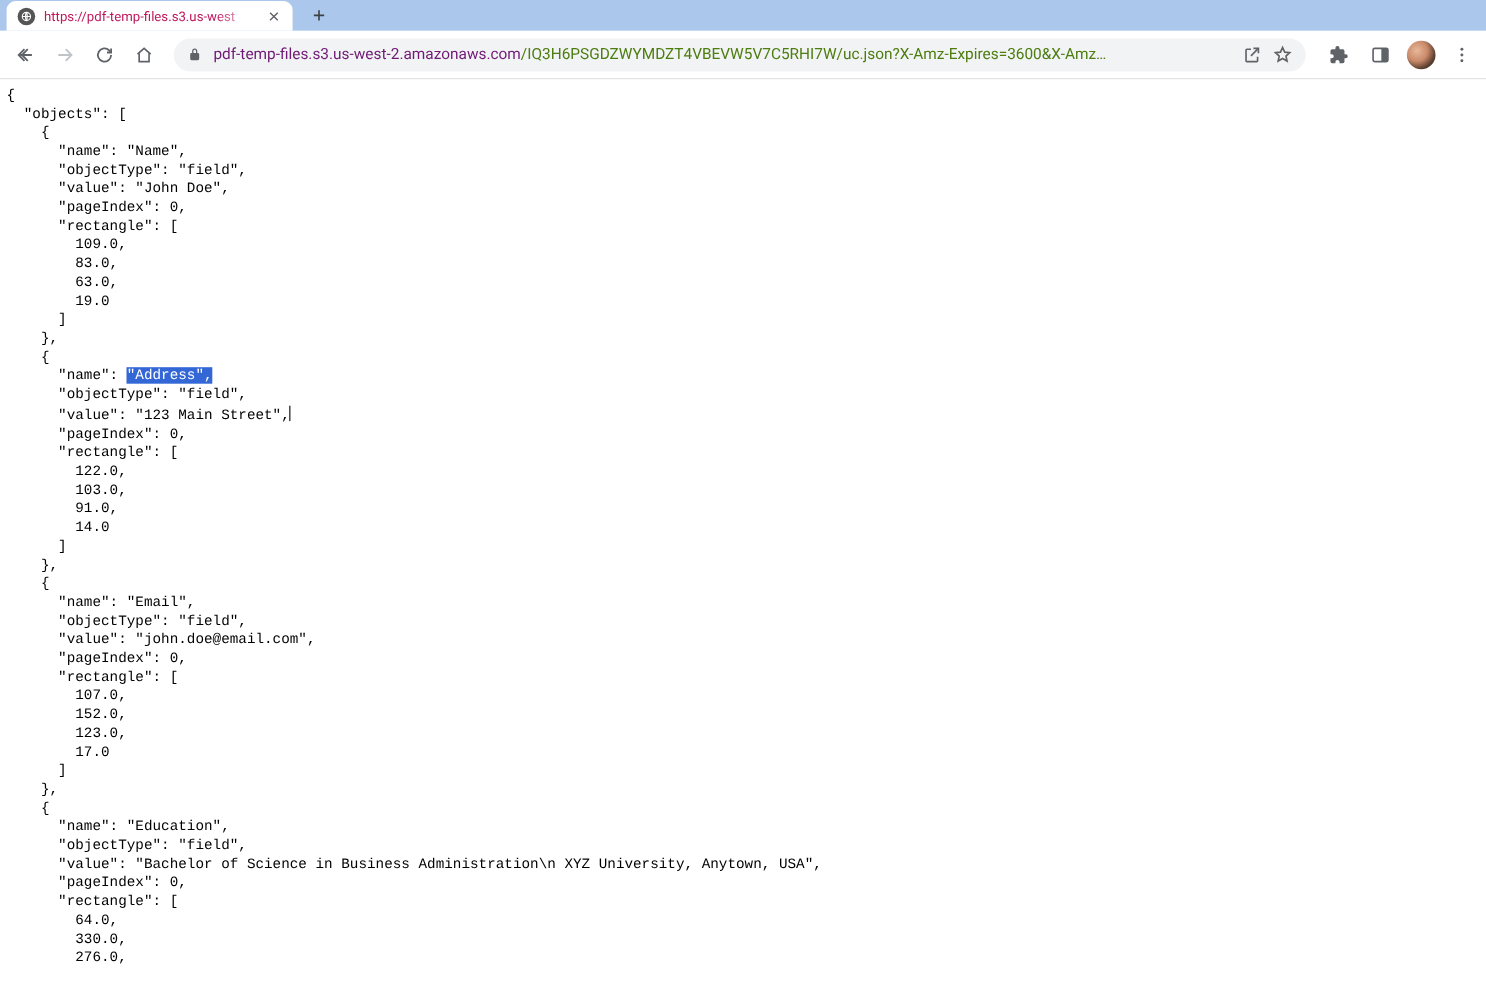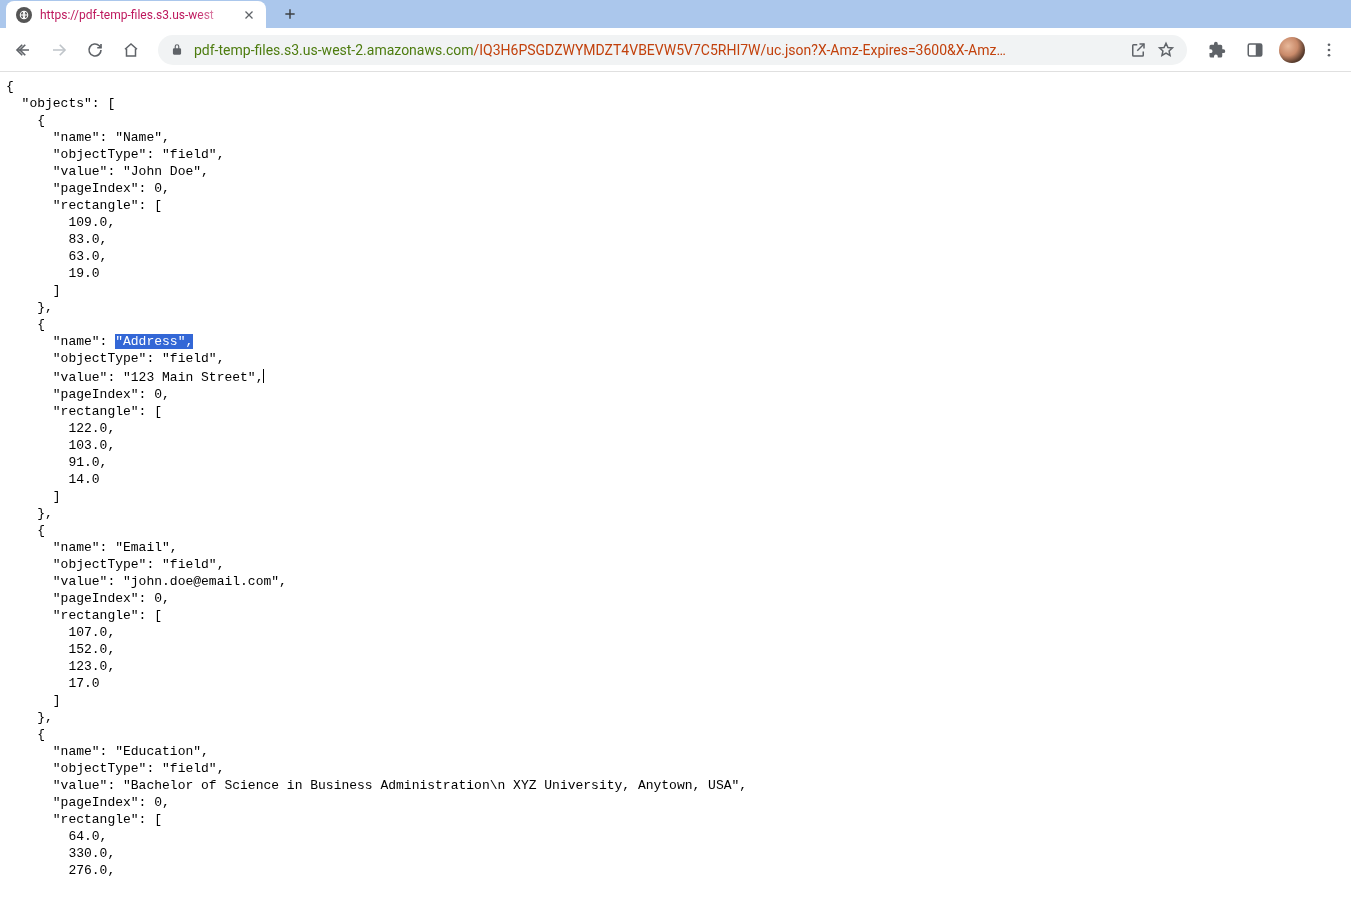--- a/index.html
+++ b/index.html
@@ -94,22 +94,22 @@
   }
   .omnibox .lock { color: #5f6368; }
   .omnibox .lock svg { width: 14px; height: 14px; display:block;}
   .omnibox .url {
     flex: 1;
     font-size: 14px;
     color: #202124;
     white-space: nowrap;
     overflow: hidden;
   }
-  .omnibox .url .host { color: #4d7c0f; }
-  .omnibox .url .path { color: #c2410c; }
+  .omnibox .url .host { color: #701a75; }
+  .omnibox .url .path { color: #4d7c0f; }
   .omnibox .share, .omnibox .star { color: #5f6368; cursor:pointer;}
   .omnibox .share svg, .omnibox .star svg { width:18px; height:18px; display:block; }
 
   .right-icons { display:flex; align-items:center; gap:10px; margin-left:4px; }
   .ext-icon, .side-panel-icon, .menu-dots {
     width:28px; height:28px; display:flex; align-items:center; justify-content:center;
     color:#5f6368; cursor:pointer;
   }
   .avatar {
     width:26px; height:26px; border-radius:50%;

